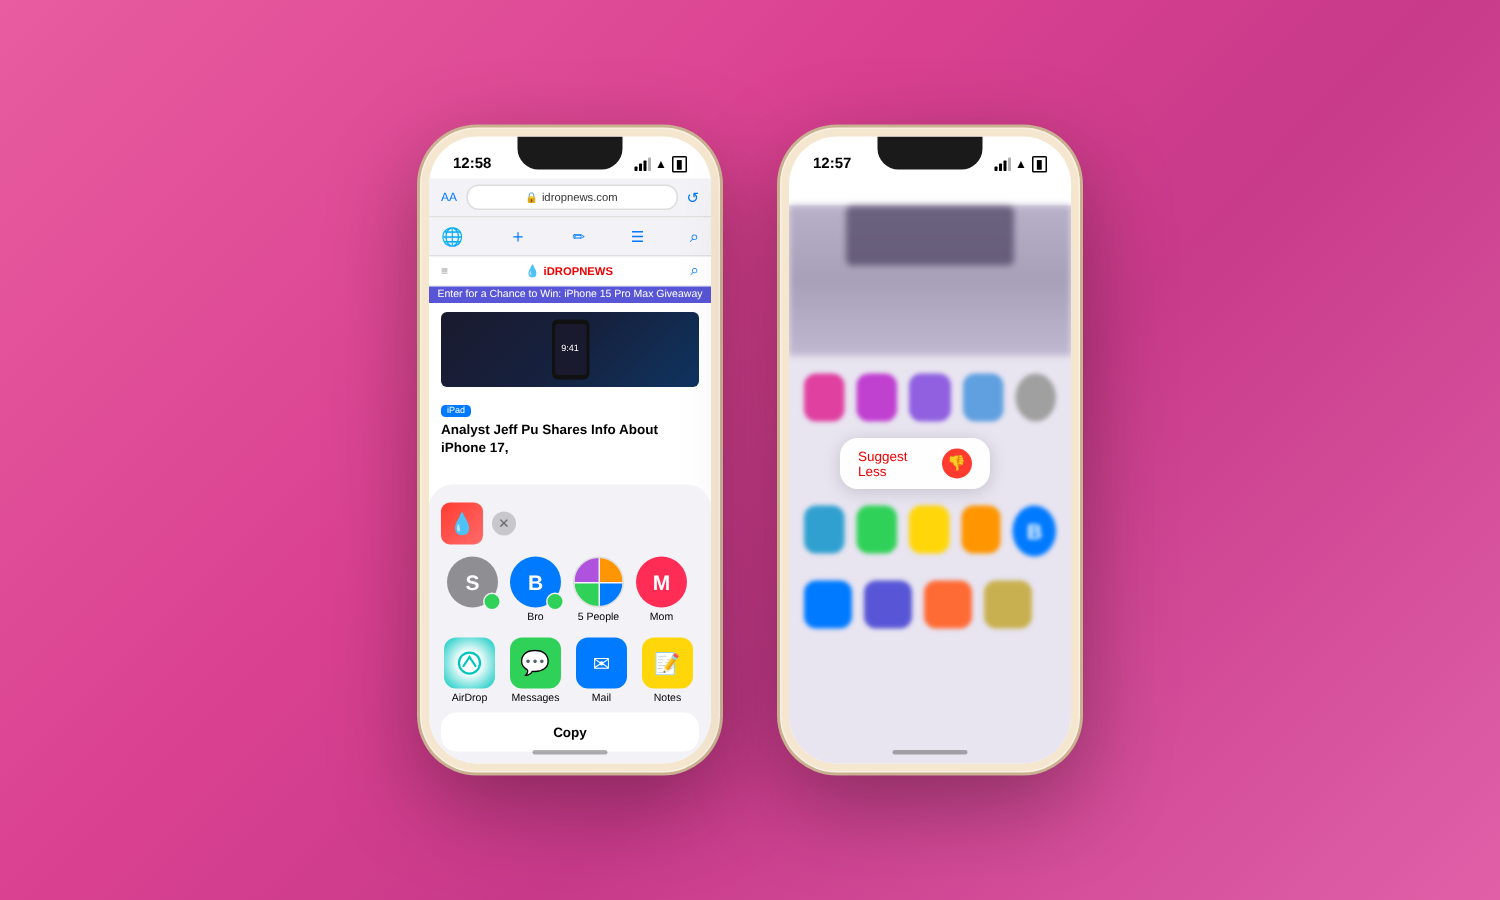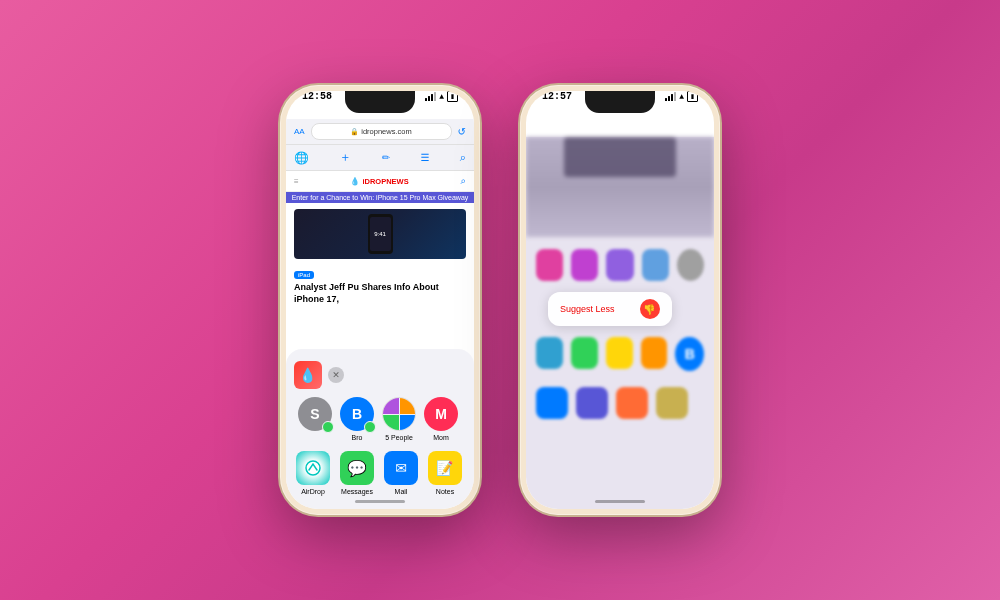--- a/index.html
+++ b/index.html
@@ -53,29 +53,28 @@
       height: 22px;
       background: #1a1a1a;
       border-radius: 0 0 14px 14px;
       z-index: 10;
     }
 
     
     .status-bar {
       height: 28px;
       display: flex;
-      align-items: flex-start;
+      align-items: flex-end;
       justify-content: space-between;
       padding: 0 16px 4px;
       font-size: 9px;
       font-weight: 600;
       color: #000;
       position: relative;
       z-index: 5;
-      font-family: Liberation Mono, monospace;
     }
 
     .status-time { font-size: 10px; font-weight: 700; }
     .status-icons { display: flex; align-items: center; gap: 3px; }
 
     .browser-bar {
       background: #f2f2f7;
       padding: 4px 8px;
       display: flex;
       align-items: center;
@@ -360,21 +359,21 @@
       color: #000;
     }
 
     .suggest-less-bubble {
       background: rgba(255,255,255,0.95);
       border-radius: 12px;
       padding: 7px 12px;
       display: flex;
       align-items: center;
       gap: 6px;
-      margin: 0 12px;
+      margin: 0 24px;
       box-shadow: 0 2px 12px rgba(0,0,0,0.15);
       position: absolute;
       top: 155px;
       left: 10px;
       right: 30px;
       z-index: 10;
     }
 
     .suggest-less-text {
       font-size: 9px;
@@ -562,20 +561,23 @@
           <span class="app-icon-label">Mail</span>
         </div>
         <div class="app-icon-item">
           <div class="app-icon notes">
             <span style="font-size:14px;">📝</span>
           </div>
           <span class="app-icon-label">Notes</span>
         </div>
       </div>
 
+      <div class="copy-row">
+        <span>Copy</span>
+      </div>
     </div>
 
     <div class="home-indicator"></div>
   </div>
 </div>
 
 <div class="phone">
   <div class="phone-screen">
     <div class="notch"></div>
 

